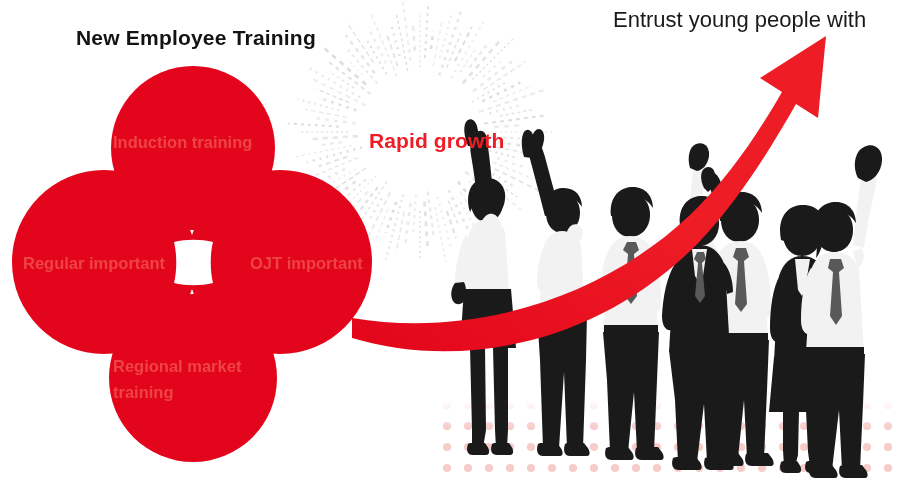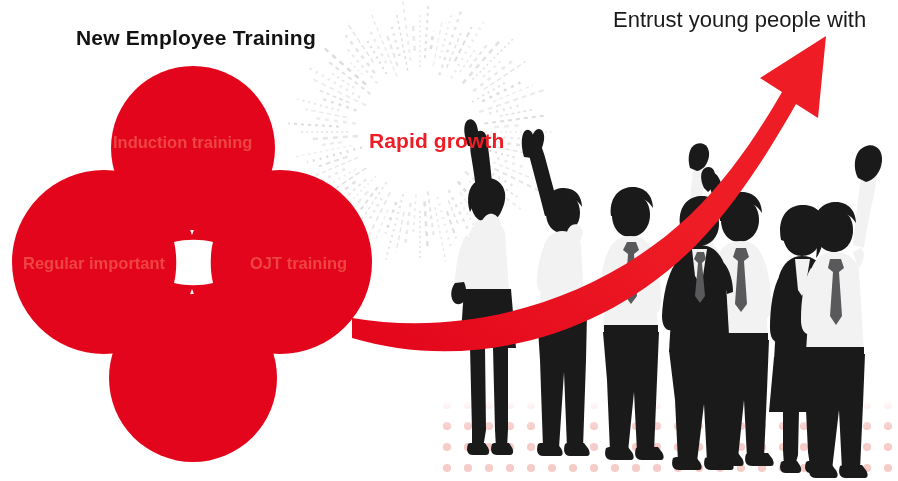--- a/index.html
+++ b/index.html
@@ -369,15 +369,16 @@
   <div class="title-main">New Employee Training</div>
 
   <div class="title-rapid">Rapid growth</div>
 
   <div class="title-entrust">
     <div>Entrust young people with</div>
   </div>
 
   <div class="lobe-label top">Induction training</div>
   <div class="lobe-label left">Regular important</div>
-  <div class="lobe-label right">OJT training</div>
+  <div class="lobe-label right">OJT important</div>
+  <div class="lobe-label bottom">Regional market training</div>
 
 </div>
 
 </body></html>

